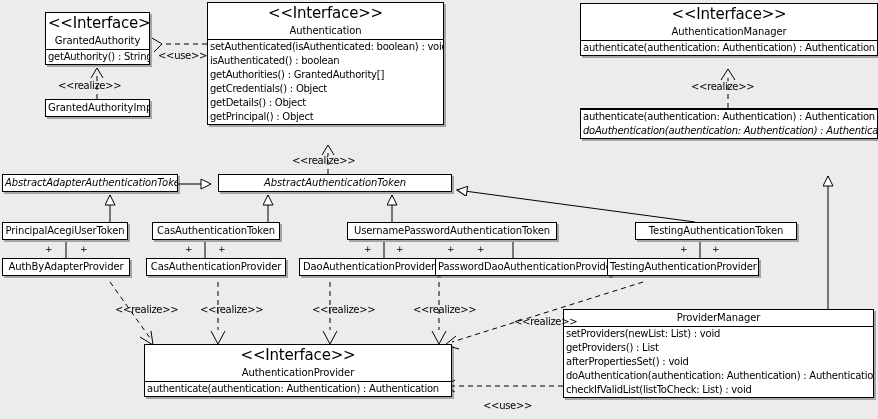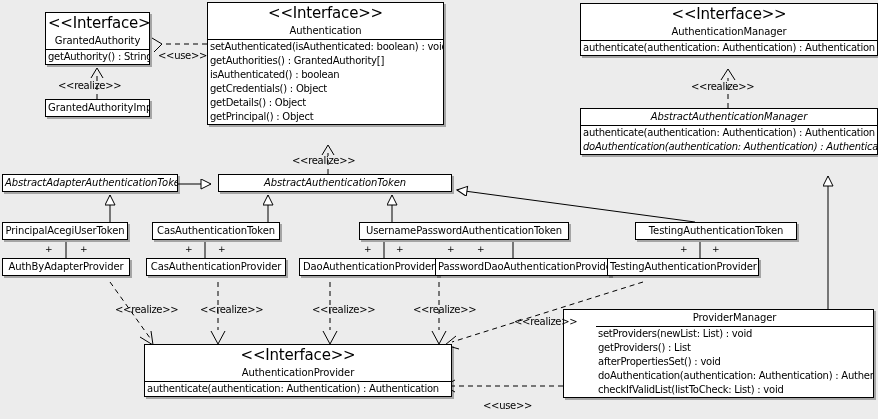--- a/index.html
+++ b/index.html
@@ -215,42 +215,39 @@
     </div>
   </div>
 
   <div class="uml-class" style="left:207px; top:2px; width:237px;">
     <div class="hdr two">
       <span class="stereo">&lt;&lt;Interface&gt;&gt;</span>
       <span class="nm">Authentication</span>
     </div>
     <div class="sep ops">
       <span class="op">setAuthenticated(isAuthenticated: boolean) : void</span>
+      <span class="op">isAuthenticated() : boolean</span>
       <span class="op">getAuthorities() : GrantedAuthority[]</span>
-      <span class="op">isAuthenticated() : boolean</span>
       <span class="op">getCredentials() : Object</span>
       <span class="op">getDetails() : Object</span>
       <span class="op">getPrincipal() : Object</span>
     </div>
   </div>
 
   <div class="uml-class" style="left:580px; top:3px; width:298px;">
     <div class="hdr two">
       <span class="stereo">&lt;&lt;Interface&gt;&gt;</span>
       <span class="nm">AuthenticationManager</span>
     </div>
     <div class="sep ops">
       <span class="op">authenticate(authentication: Authentication) : Authentication</span>
     </div>
   </div>
 
   <div class="uml-class abstract" style="left:580px; top:108px; width:298px;">
-    <div class="hdr">
-      <span class="nm">AbstractAuthenticationManager</span>
-    </div>
     <div class="sep ops">
       <span class="op">authenticate(authentication: Authentication) : Authentication</span>
       <span class="op italic">doAuthentication(authentication: Authentication) : Authentication</span>
     </div>
   </div>
 
   <div class="uml-class abstract" style="left:2px; top:174px; width:176px;">
     <div class="hdr">
       <span class="nm">AbstractAdapterAuthenticationToken</span>
     </div>
@@ -267,21 +264,21 @@
       <span class="nm">PrincipalAcegiUserToken</span>
     </div>
   </div>
 
   <div class="uml-class" style="left:152px; top:222px; width:128px;">
     <div class="hdr">
       <span class="nm">CasAuthenticationToken</span>
     </div>
   </div>
 
-  <div class="uml-class" style="left:347px; top:222px; width:210px;margin-left:12px;">
+  <div class="uml-class" style="left:347px; top:222px; width:210px;">
     <div class="hdr">
       <span class="nm">UsernamePasswordAuthenticationToken</span>
     </div>
   </div>
 
   <div class="uml-class" style="left:635px; top:222px; width:162px;">
     <div class="hdr">
       <span class="nm">TestingAuthenticationToken</span>
     </div>
   </div>
@@ -319,21 +316,21 @@
   <div class="uml-class" style="left:144px; top:344px; width:308px;">
     <div class="hdr two">
       <span class="stereo">&lt;&lt;Interface&gt;&gt;</span>
       <span class="nm">AuthenticationProvider</span>
     </div>
     <div class="sep ops">
       <span class="op">authenticate(authentication: Authentication) : Authentication</span>
     </div>
   </div>
 
-  <div class="uml-class" style="left:563px; top:309px; width:311px;padding-left:32px;">
+  <div class="uml-class" style="left:563px; top:309px; width:311px;">
     <div class="hdr">
       <span class="nm">ProviderManager</span>
     </div>
     <div class="sep ops">
       <span class="op">setProviders(newList: List) : void</span>
       <span class="op">getProviders() : List</span>
       <span class="op">afterPropertiesSet() : void</span>
       <span class="op">doAuthentication(authentication: Authentication) : Authentication</span>
       <span class="op">checkIfValidList(listToCheck: List) : void</span>
     </div>

